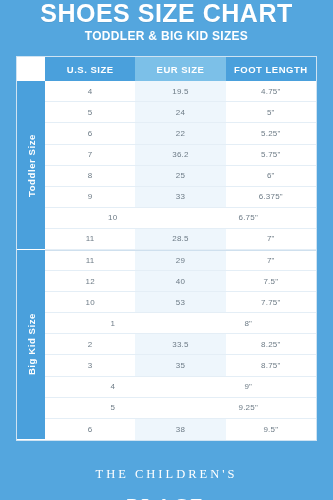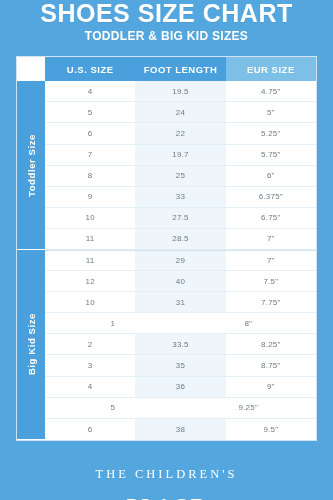--- a/index.html
+++ b/index.html
@@ -152,96 +152,94 @@
         <span>Toddler Size</span>
       </div>
       <div class="side-label" id="side-1" style="height: 189.9px;">
         <span>Big Kid Size</span>
       </div>
     </div>
 
     <div class="table" id="table-body">
       <div class="row head">
         <div class="cell c1">U.S. SIZE</div>
+        <div class="cell c2">EUR SIZE</div>
         <div class="cell c3">FOOT LENGTH</div>
-        <div class="cell c2">EUR SIZE</div>
       </div>
 
     <div class="row">
           <div class="cell c1">4</div>
           <div class="cell c2">19.5</div>
           <div class="cell c3">4.75"</div>
         </div>
         <div class="row">
           <div class="cell c1">5</div>
           <div class="cell c2">24</div>
           <div class="cell c3">5"</div>
         </div>
         <div class="row">
           <div class="cell c1">6</div>
           <div class="cell c2">22</div>
           <div class="cell c3">5.25"</div>
         </div>
         <div class="row">
           <div class="cell c1">7</div>
-          <div class="cell c2">19.7</div>
+          <div class="cell c2">36.2</div>
           <div class="cell c3">5.75"</div>
         </div>
         <div class="row">
           <div class="cell c1">8</div>
           <div class="cell c2">25</div>
           <div class="cell c3">6"</div>
         </div>
         <div class="row">
           <div class="cell c1">9</div>
           <div class="cell c2">33</div>
           <div class="cell c3">6.375"</div>
         </div>
         <div class="row">
           <div class="cell c1">10</div>
-          <div class="cell c2">27.5</div>
           <div class="cell c3">6.75"</div>
         </div>
         <div class="row">
           <div class="cell c1">11</div>
           <div class="cell c2">28.5</div>
           <div class="cell c3">7"</div>
         </div>
         <div class="row divider-row">
           <div class="cell c1">11</div>
           <div class="cell c2">29</div>
           <div class="cell c3">7"</div>
         </div>
         <div class="row">
           <div class="cell c1">12</div>
           <div class="cell c2">40</div>
           <div class="cell c3">7.5"</div>
         </div>
         <div class="row">
           <div class="cell c1">10</div>
-          <div class="cell c2">31</div>
+          <div class="cell c2">53</div>
           <div class="cell c3">7.75"</div>
         </div>
         <div class="row">
           <div class="cell c1">1</div>
           <div class="cell c3">8"</div>
         </div>
         <div class="row">
           <div class="cell c1">2</div>
           <div class="cell c2">33.5</div>
           <div class="cell c3">8.25"</div>
         </div>
         <div class="row">
           <div class="cell c1">3</div>
           <div class="cell c2">35</div>
           <div class="cell c3">8.75"</div>
         </div>
         <div class="row">
           <div class="cell c1">4</div>
-          <div class="cell c2">36</div>
           <div class="cell c3">9"</div>
         </div>
         <div class="row">
           <div class="cell c1">5</div>
           <div class="cell c3">9.25"</div>
         </div>
         <div class="row">
           <div class="cell c1">6</div>
           <div class="cell c2">38</div>
           <div class="cell c3">9.5"</div>

